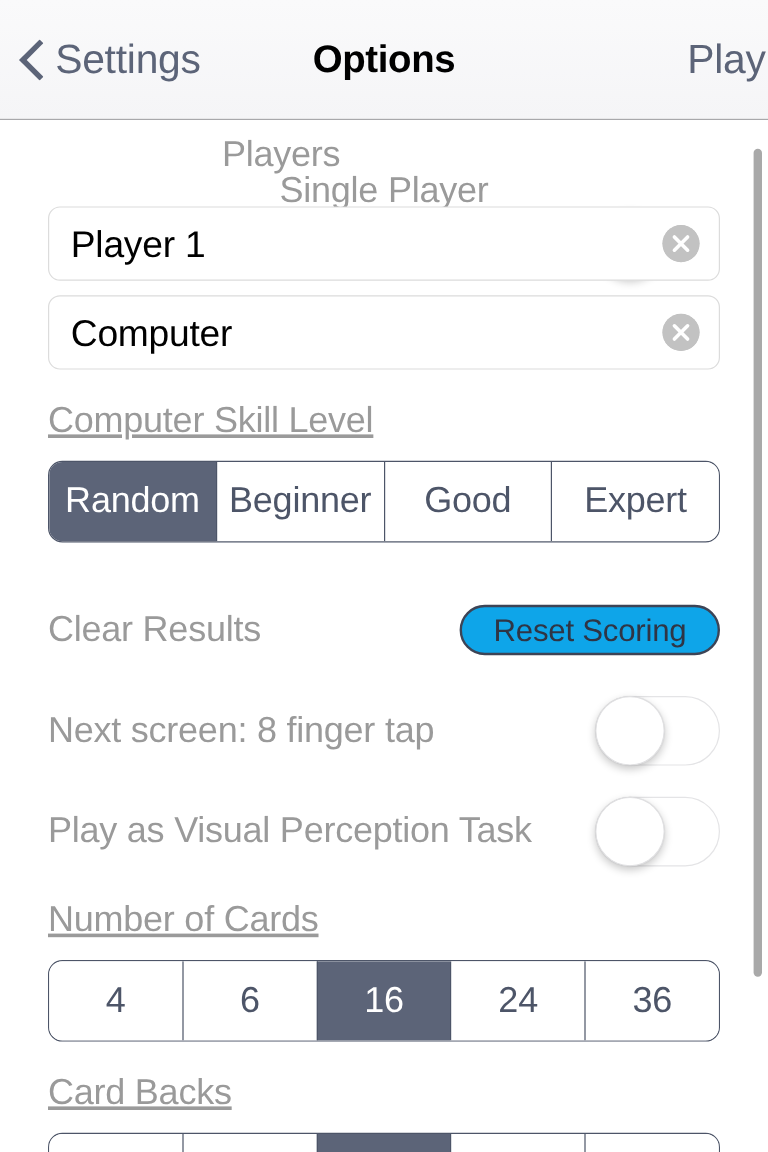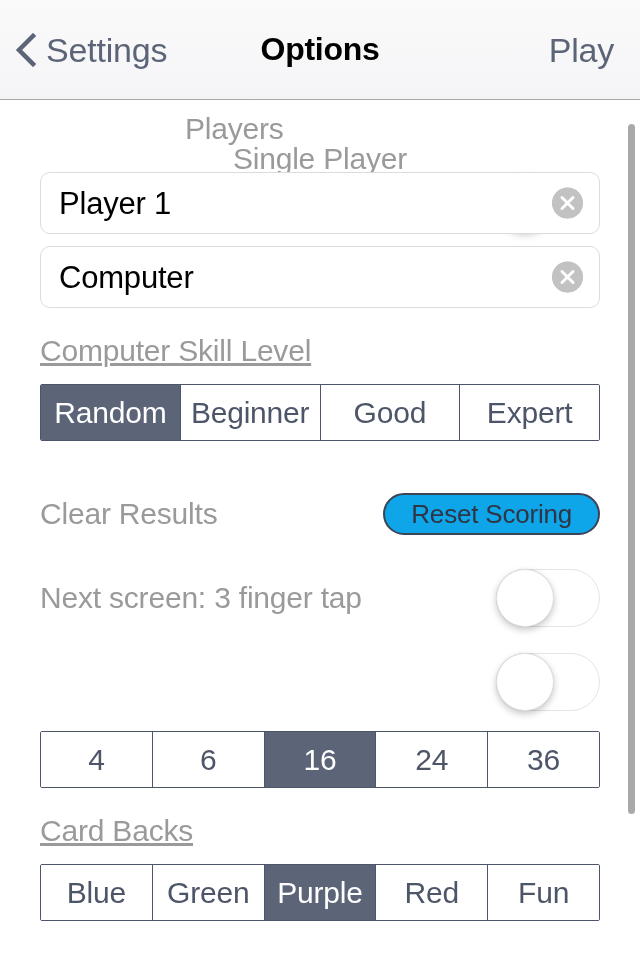--- a/index.html
+++ b/index.html
@@ -55,21 +55,21 @@
     text-align: center;
     font-size: 32px;
     font-weight: bold;
     color: #000000;
     letter-spacing: -0.3px;
     pointer-events: none;
   }
 
   .nav-right {
     margin-left: auto;
-    margin-right: 26px;
+    margin-right: 2px;
     font-size: 34px;
     color: #5c6478;
     letter-spacing: -0.2px;
     cursor: pointer;
     line-height: 1;
   }
 
   
   .content {
     position: relative;
@@ -153,24 +153,24 @@
     cursor: pointer;
     display: block;
   }
 
   
   .section-label { margin-top: 28px; text-decoration: underline; }
 
   
   .segmented {
     display: flex;
-    height: 57px;
+    height: 68px;
     margin-top: 18px;
     border: 1.5px solid #4d5568;
-    border-radius: 2px;
+    border-radius: 12px;
     overflow: hidden;
     background: #ffffff;
   }
 
   .segment {
     flex: 1 1 0;
     display: flex;
     align-items: center;
     justify-content: center;
     font-size: 30px;
@@ -284,32 +284,34 @@
     <div class="segment">Good</div>
     <div class="segment">Expert</div>
   </div>
 
   <div class="clear-row">
     <div class="label">Clear Results</div>
     <div class="pill-button">Reset Scoring</div>
   </div>
 
   <div class="toggle-row">
-    <div class="label">Next screen: 3 finger tap</div>
+    <div class="label">Next screen: 8 finger tap</div>
     <div class="switch switch-right">
       <div class="knob"></div>
     </div>
   </div>
 
   <div class="toggle-row">
+    <div class="label">Play as Visual Perception Task</div>
     <div class="switch switch-right">
       <div class="knob"></div>
     </div>
   </div>
 
+  <div class="label section-label">Number of Cards</div>
   <div class="segmented">
     <div class="segment">4</div>
     <div class="segment">6</div>
     <div class="segment selected">16</div>
     <div class="segment">24</div>
     <div class="segment">36</div>
   </div>
 
   <div class="label section-label">Card Backs</div>
   <div class="segmented">

